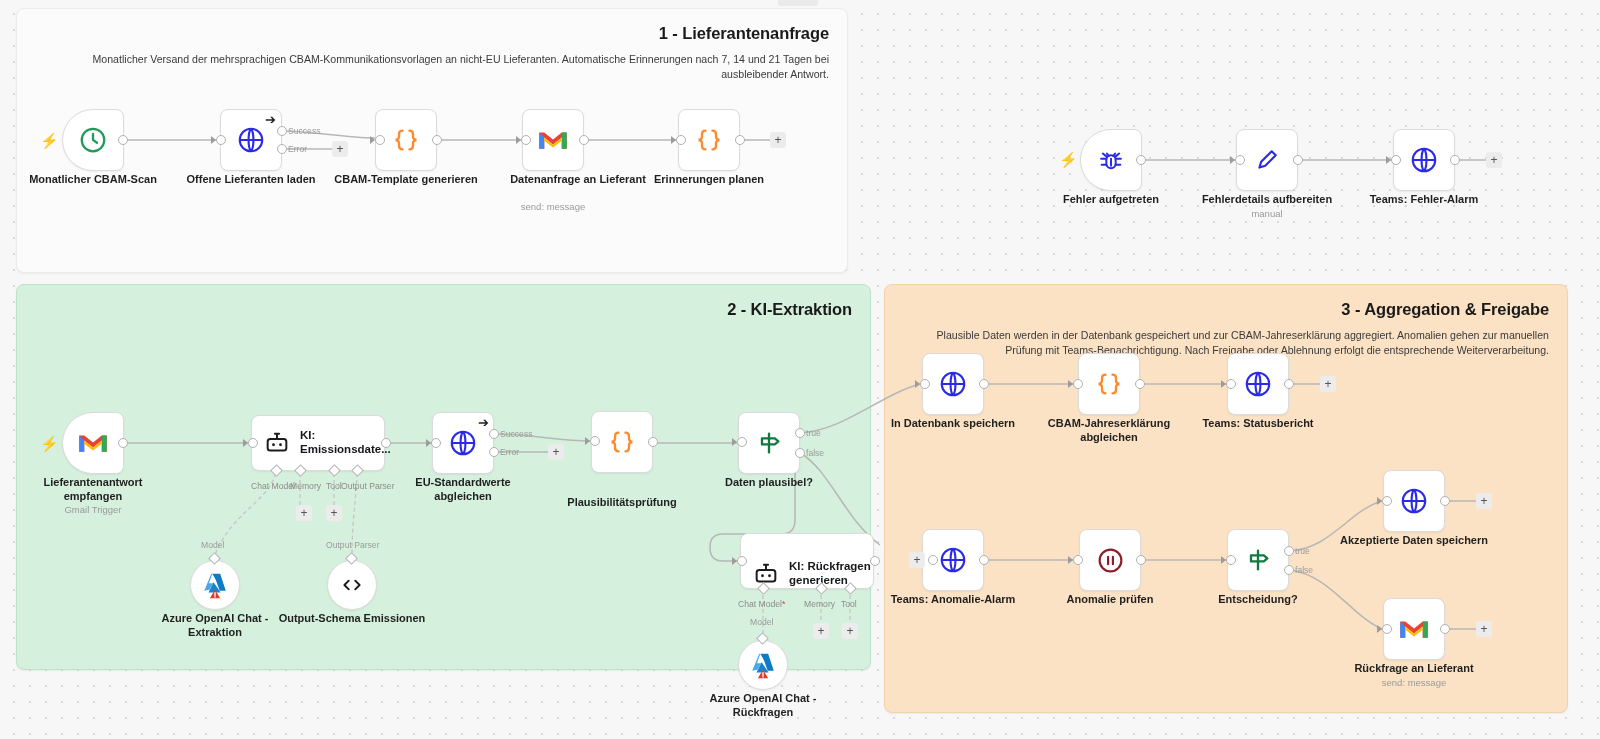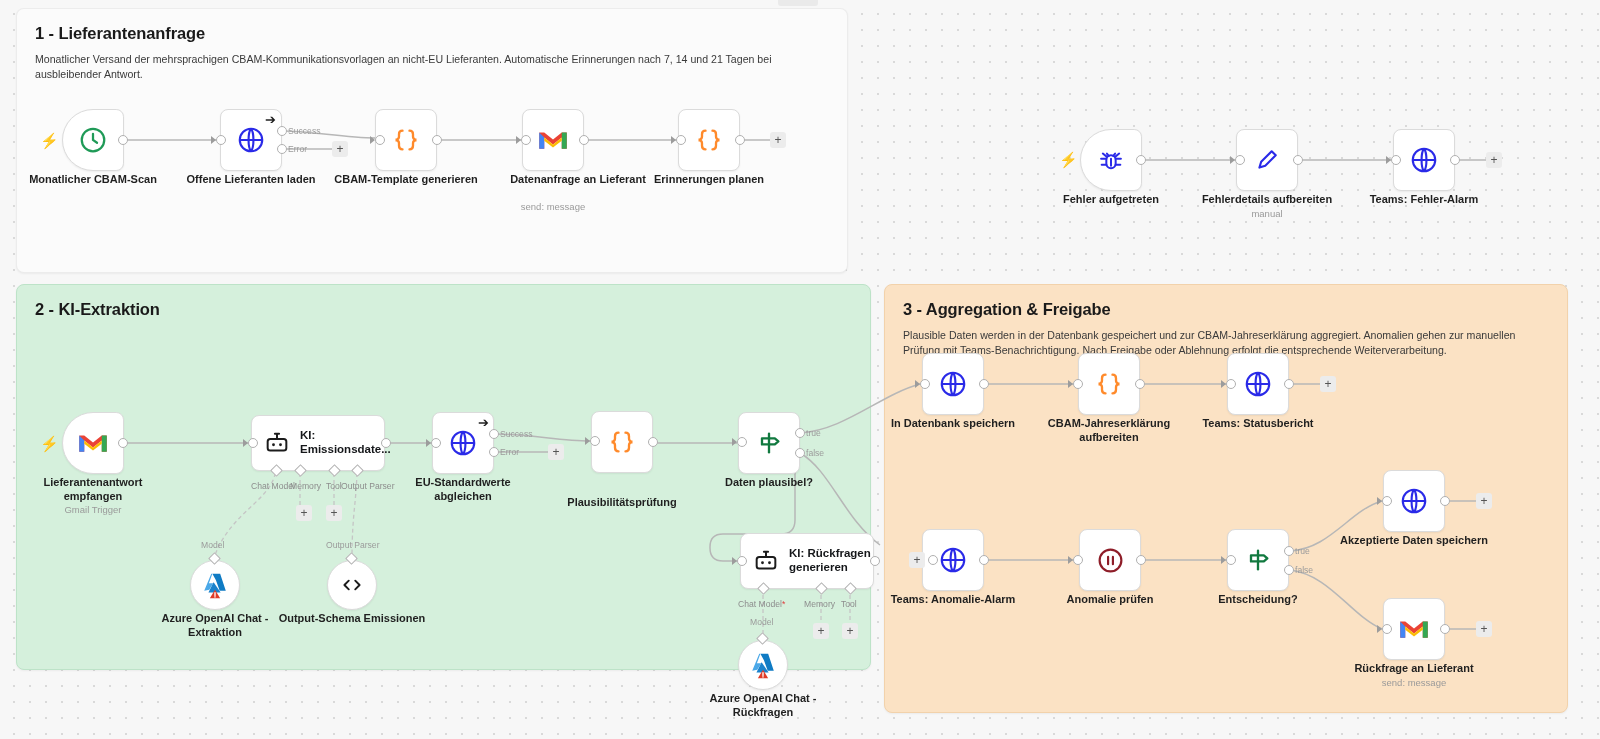--- a/index.html
+++ b/index.html
@@ -23,20 +23,21 @@
     border-radius: 3px;
   }
 
   
   .panel {
     position: absolute;
     border-radius: 8px;
     border: 1px solid rgba(0,0,0,.06);
     box-shadow: 0 1px 2px rgba(0,0,0,.05);
     overflow: hidden;
+    text-align: right;
   }
   .panel .p-title {
     font-size: 16.5px; font-weight: 700; color: #1a1a1a;
     letter-spacing: -.1px;
   }
   .panel .p-desc {
     font-size: 10.6px; line-height: 1.45; color: #3a3a3a;
     margin-top: 9px;
   }
   .panel .p-head { padding: 15px 18px 0 18px; }
@@ -439,21 +440,21 @@
     </div>
   </div>
   <div class="port" style="left:795px;top:428px;"></div>
   <div class="conn-label" style="left:806px;top:428px;">true</div>
   <div class="port" style="left:795px;top:448px;"></div>
   <div class="conn-label" style="left:806px;top:448px;">false</div>
   <div class="node-caption" style="left:694px;top:476px;">Daten plausibel?</div>
 
   <div class="arrowhead" style="left:732px;top:557px;"></div>
   <div class="port" style="left:737px;top:556px;"></div>
-  <div class="node wide" style="left:740px;top:533px;">
+  <div class="node wide" style="left:740px;top:533px;align-items:flex-end;">
     <div class="ico">
       <svg width="28" height="28" viewBox="0 0 24 24" fill="none" stroke="#1c1c1c" stroke-width="1.7" stroke-linejoin="round">
         <rect x="4" y="8.5" width="16" height="10" rx="2.2"></rect>
         <path d="M12 8.5V5M10.2 4h3.6" stroke-linecap="round"></path>
         <circle cx="9" cy="13.5" r="1.2" fill="#1c1c1c" stroke="none"></circle>
         <circle cx="15" cy="13.5" r="1.2" fill="#1c1c1c" stroke="none"></circle>
       </svg>
     </div>
     <div class="node-title">KI: Rückfragen generieren</div>
   </div>
@@ -499,21 +500,21 @@
   <div class="port" style="left:1073px;top:379px;"></div>
   <div class="node" style="left:1078px;top:353px;">
     <div class="ico">
       <svg width="28" height="28" viewBox="0 0 24 24" fill="none" stroke="#ff8a2b" stroke-width="2" stroke-linecap="round">
         <path d="M9 4c-2 0-3 1-3 3v2c0 1.6-1 2.4-2 2.6v.8c1 .2 2 1 2 2.6v2c0 2 1 3 3 3"></path>
         <path d="M15 4c2 0 3 1 3 3v2c0 1.6 1 2.4 2 2.6v.8c-1 .2-2 1-2 2.6v2c0 2-1 3-3 3"></path>
       </svg>
     </div>
   </div>
   <div class="port" style="left:1135px;top:379px;"></div>
-  <div class="node-caption" style="left:1034px;top:417px;">CBAM-Jahreserklärung aufbereiten</div>
+  <div class="node-caption" style="left:1034px;top:417px;">CBAM-Jahreserklärung abgleichen</div>
 
   <div class="arrowhead" style="left:1221px;top:380px;"></div>
   <div class="port" style="left:1226px;top:379px;"></div>
   <div class="node" style="left:1227px;top:353px;">
     <div class="ico">
       <svg width="30" height="30" viewBox="0 0 24 24" fill="none" stroke="#2a2ae8" stroke-width="1.7">
         <circle cx="12" cy="12" r="9"></circle>
           <path d="M3 12h18M12 3c2.6 3 2.6 15 0 18M12 3c-2.6 3-2.6 15 0 18"></path>
       </svg>
     </div>

